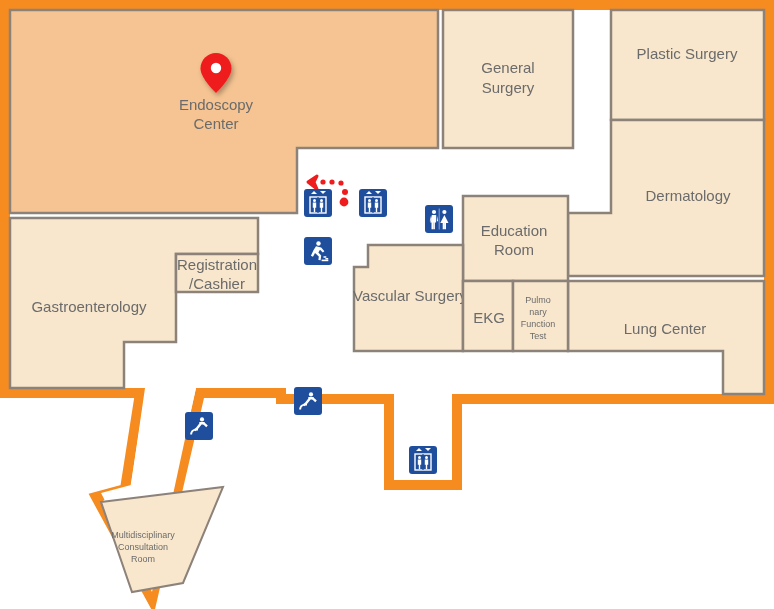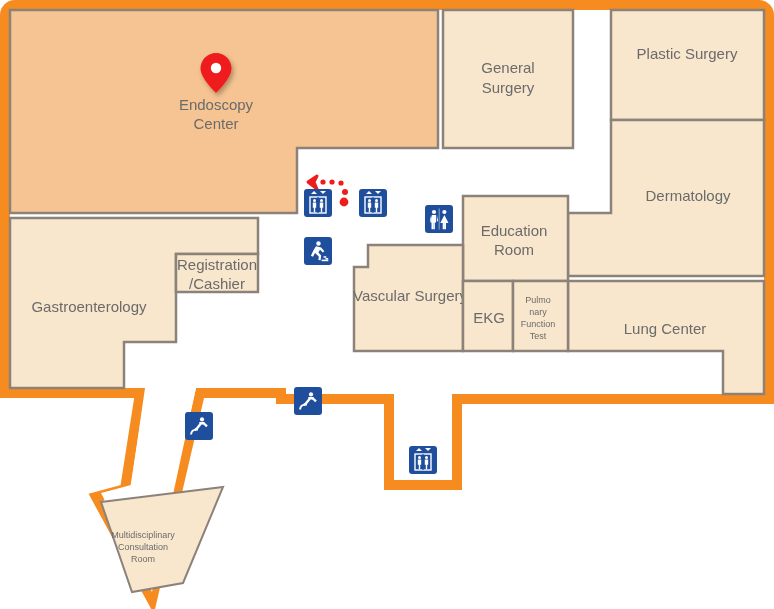--- a/index.html
+++ b/index.html
@@ -7,21 +7,20 @@
     padding: 0;
     background: #ffffff;
   }
   #map-root {
     position: relative;
     width: 774px;
     height: 609px;
     background: #ffffff;
     font-family: "Liberation Sans", sans-serif;
     overflow: hidden;
-    border-radius: 15px;
   }
   svg.floorplan {
     position: absolute;
     left: 0;
     top: 0;
     width: 774px;
     height: 609px;
     display: block;
   }
   .room-label {

